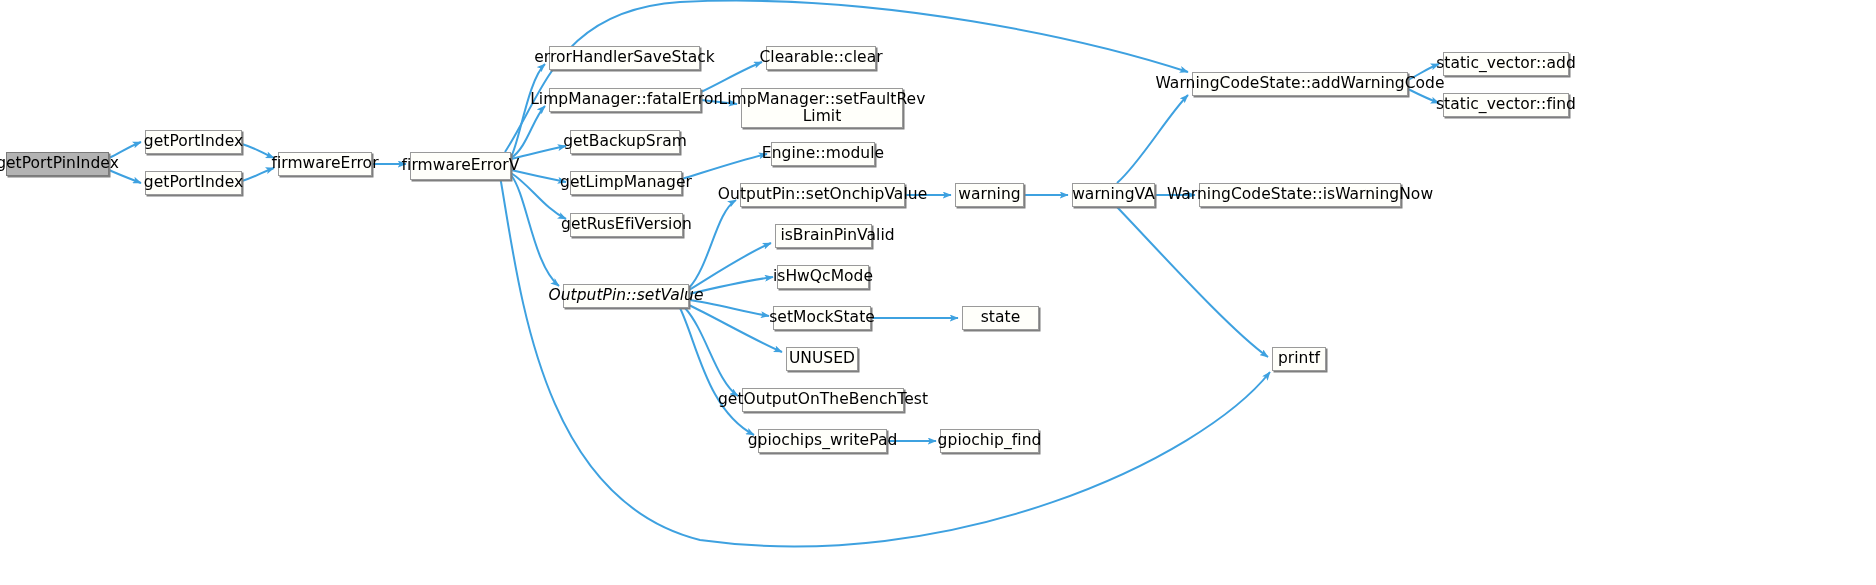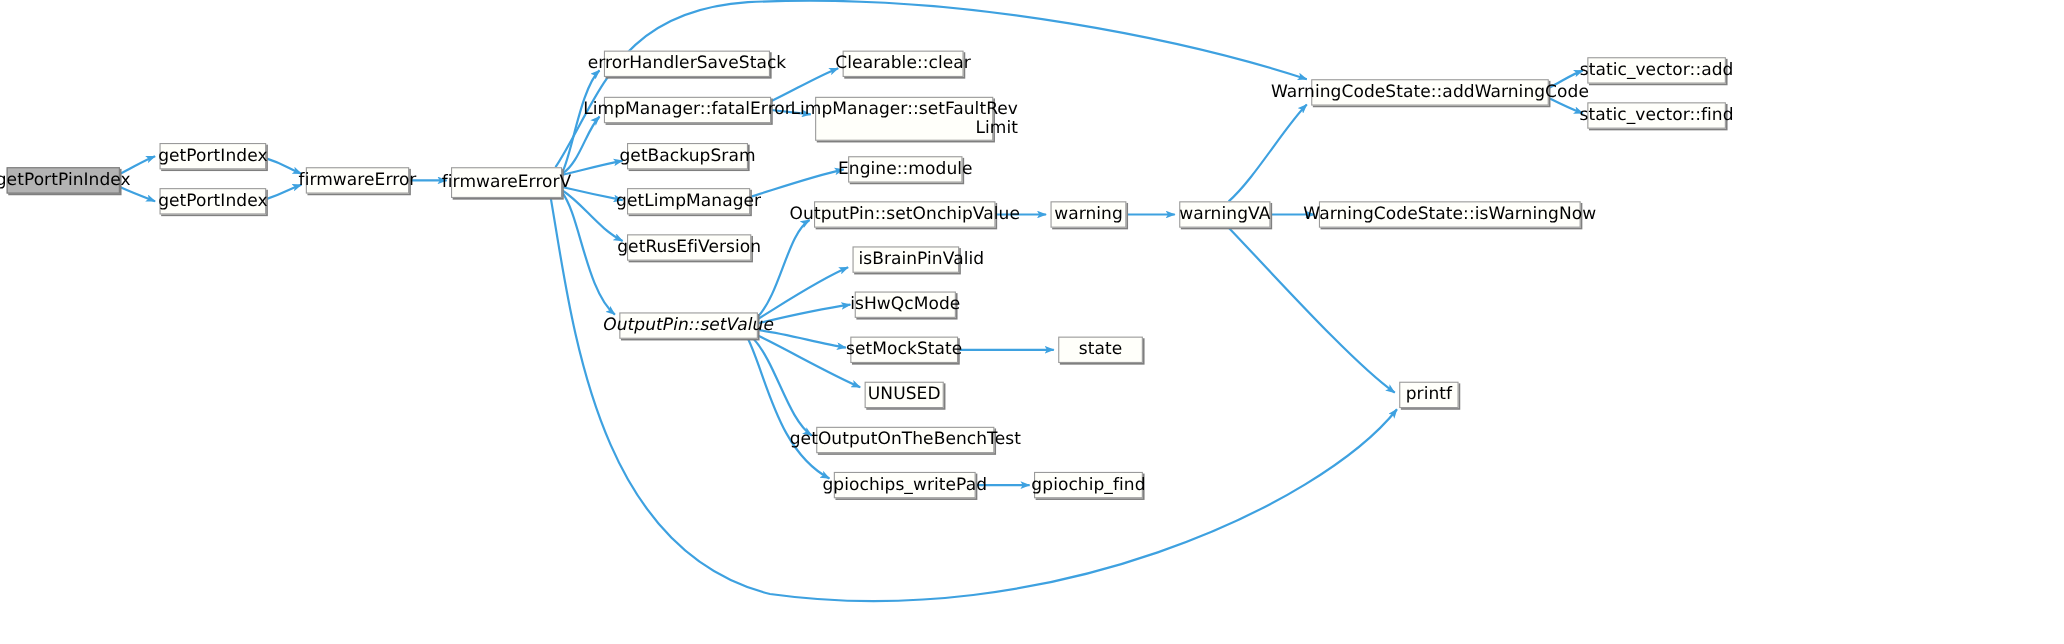--- a/index.html
+++ b/index.html
@@ -1,21 +1,21 @@
 <!DOCTYPE html>
 <html><head>
 <meta charset="utf-8">
 <style>
   html,body{margin:0;padding:0;background:#ffffff;}
   body{font-family:"DejaVu Sans","Liberation Sans",sans-serif;}
   #graph{position:relative;width:1876px;height:585px;background:#ffffff;overflow:hidden;}
   svg.edges{position:absolute;left:0;top:0;width:1876px;height:585px;}
   .node{position:absolute;box-sizing:border-box;background:#fffffa;border:1px solid #9a9a9a;
         box-shadow:1.5px 1.5px 0 0 #7f7f7f;display:flex;align-items:center;justify-content:center;
-        text-align:right;color:#000000;font-size:15.5px;line-height:1.12;letter-spacing:0.05px;
+        text-align:center;color:#000000;font-size:15.5px;line-height:1.12;letter-spacing:0.05px;
         padding:0 4px;white-space:pre-line;}
   .node.root{background:#b3b3b3;border-color:#7a7a7a;}
 </style>
 </head>
 <body>
 
 <div id="graph">
   <svg class="edges" viewBox="0 0 1876 585">
     <defs>
       <marker id="arrow" markerWidth="9" markerHeight="7" refX="8.3" refY="3.5" orient="auto" markerUnits="userSpaceOnUse">
@@ -78,18 +78,18 @@
       <div class="node" style="left: 777px; top: 265px; width: 92px; height: 24px;">isHwQcMode</div>
       <div class="node" style="left: 773px; top: 306px; width: 98px; height: 24px;">setMockState</div>
       <div class="node" style="left: 786px; top: 347px; width: 72px; height: 24px;">UNUSED</div>
       <div class="node" style="left: 742px; top: 388px; width: 162px; height: 24px;">getOutputOnTheBenchTest</div>
       <div class="node" style="left: 758px; top: 429px; width: 129px; height: 24px;">gpiochips_writePad</div>
       <div class="node" style="left: 955px; top: 183px; width: 69px; height: 24px;">warning</div>
       <div class="node" style="left: 962px; top: 306px; width: 77px; height: 24px;">state</div>
       <div class="node" style="left: 940px; top: 429px; width: 99px; height: 24px;">gpiochip_find</div>
       <div class="node" style="left: 1072px; top: 183px; width: 83px; height: 24px;">warningVA</div>
       <div class="node" style="left: 1192px; top: 72px; width: 216px; height: 24px;">WarningCodeState::addWarningCode</div>
-      <div class="node" style="left: 1199px; top: 183px; width: 238px; height: 24px;">WarningCodeState::isWarningNow</div>
+      <div class="node" style="left: 1199px; top: 183px; width: 202px; height: 24px;">WarningCodeState::isWarningNow</div>
       <div class="node" style="left: 1272px; top: 347px; width: 54px; height: 24px;">printf</div>
       <div class="node" style="left: 1443px; top: 52px; width: 126px; height: 24px;">static_vector::add</div>
       <div class="node" style="left: 1443px; top: 93px; width: 126px; height: 24px;">static_vector::find</div>
     </div>
 </div>
 
 </body></html>

